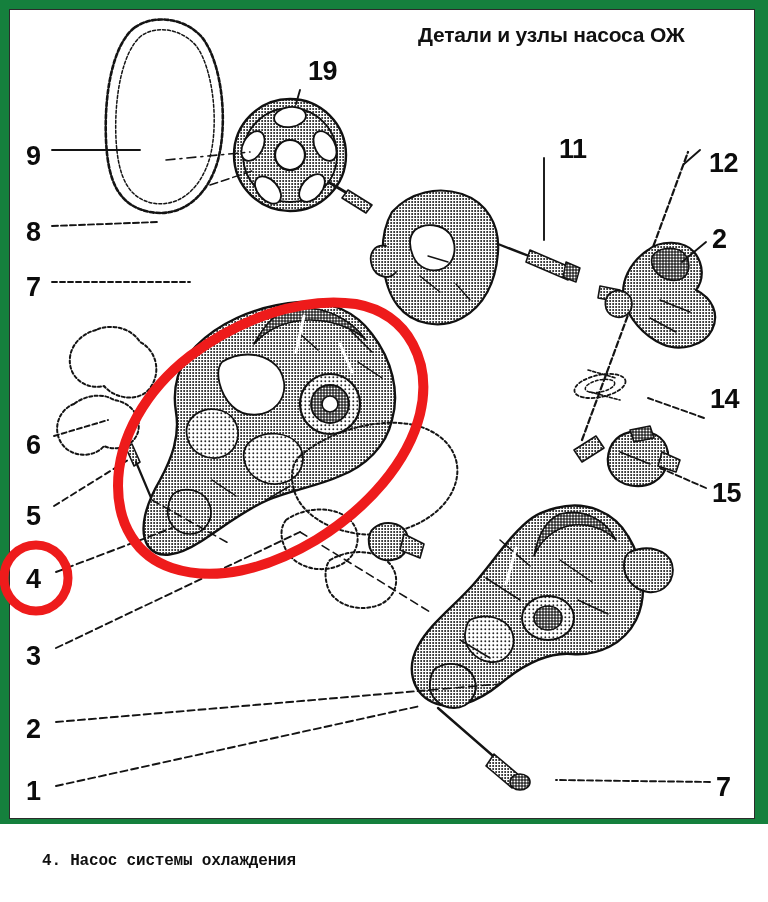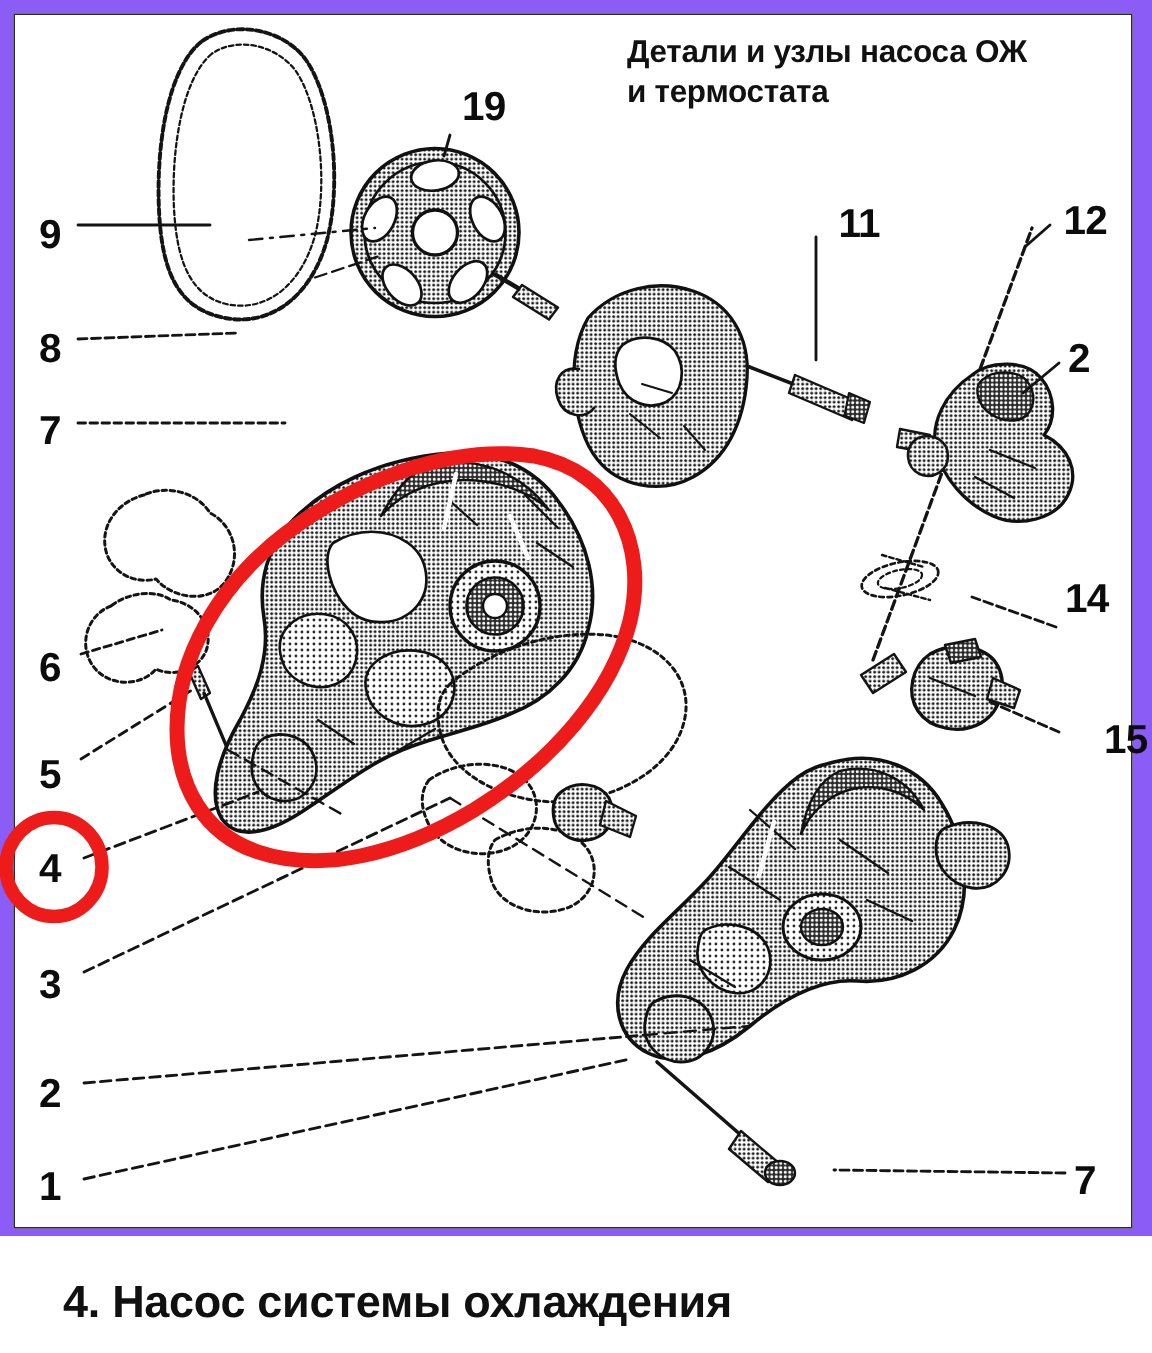--- a/index.html
+++ b/index.html
@@ -7,21 +7,21 @@
     padding: 0;
     background: #ffffff;
   }
   body {
     font-family: "Liberation Sans", sans-serif;
   }
   #page {
     position: relative;
     width: 768px;
     height: 902px;
-    background: #8b5cf6;
+    background: #15803d;
     overflow: hidden;
   }
   #diagram-frame {
     position: absolute;
     left: 9px;
     top: 9px;
     width: 746px;
     height: 810px;
     border: 1.5px solid #2b2b2b;
     box-sizing: border-box;
@@ -52,46 +52,46 @@
     left: 0px;
     top: 824px;
     width: 768px;
     height: 78px;
     background: #ffffff;
   }
   .caption-text {
     position: absolute;
     left: 42px;
     top: 852px;
-    font-size: 30px;
+    font-size: 16px;
     font-weight: bold;
     color: #101010;
     letter-spacing: -0.2px;
     white-space: nowrap;
+    font-family: Liberation Mono, monospace;
   }
   .svg-layer {
     position: absolute;
     left: 0;
     top: 0;
     width: 768px;
     height: 902px;
     pointer-events: none;
   }
   .hl { pointer-events: auto; }
 </style>
 </head>
 <body>
 
 <div id="page">
 
   <div id="diagram-frame"></div>
 
   <div class="title-block">
     <div>Детали и узлы насоса ОЖ</div>
-    <div>и термостата</div>
   </div>
 
   <svg class="svg-layer" viewBox="0 0 768 902">
     <defs>
       <pattern id="halftone" width="3" height="3" patternUnits="userSpaceOnUse">
         <rect width="3" height="3" fill="#ffffff"></rect>
         <circle cx="1.1" cy="1.1" r="1.0" fill="#1a1a1a"></circle>
       </pattern>
       <pattern id="halftoneLight" width="4" height="4" patternUnits="userSpaceOnUse">
         <rect width="4" height="4" fill="#ffffff"></rect>
@@ -315,22 +315,22 @@
   <div class="callout" style="left:26px; top:432px;">6</div>
   <div class="callout" style="left:26px; top:503px;">5</div>
   <div class="callout" style="left:26px; top:566px;">4</div>
   <div class="callout" style="left:26px; top:643px;">3</div>
   <div class="callout" style="left:26px; top:716px;">2</div>
   <div class="callout" style="left:26px; top:778px;">1</div>
 
   <div class="callout" style="left:308px; top:58px;">19</div>
   <div class="callout" style="left:531px; top:136px;margin-left:28px;">11</div>
 
-  <div class="callout" style="left:709px; top:134px;">12</div>
+  <div class="callout" style="left:709px; top:150px;">12</div>
   <div class="callout" style="left:712px; top:226px;">2</div>
   <div class="callout" style="left:710px; top:386px;">14</div>
-  <div class="callout" style="left:712px; top:480px;margin-left:24px;">15</div>
+  <div class="callout" style="left:712px; top:480px;">15</div>
   <div class="callout" style="left:716px; top:774px;">7</div>
 
   <div class="caption-bar"></div>
   <div class="caption-text">4. Насос системы охлаждения</div>
 
 </div>
 
 </body></html>

